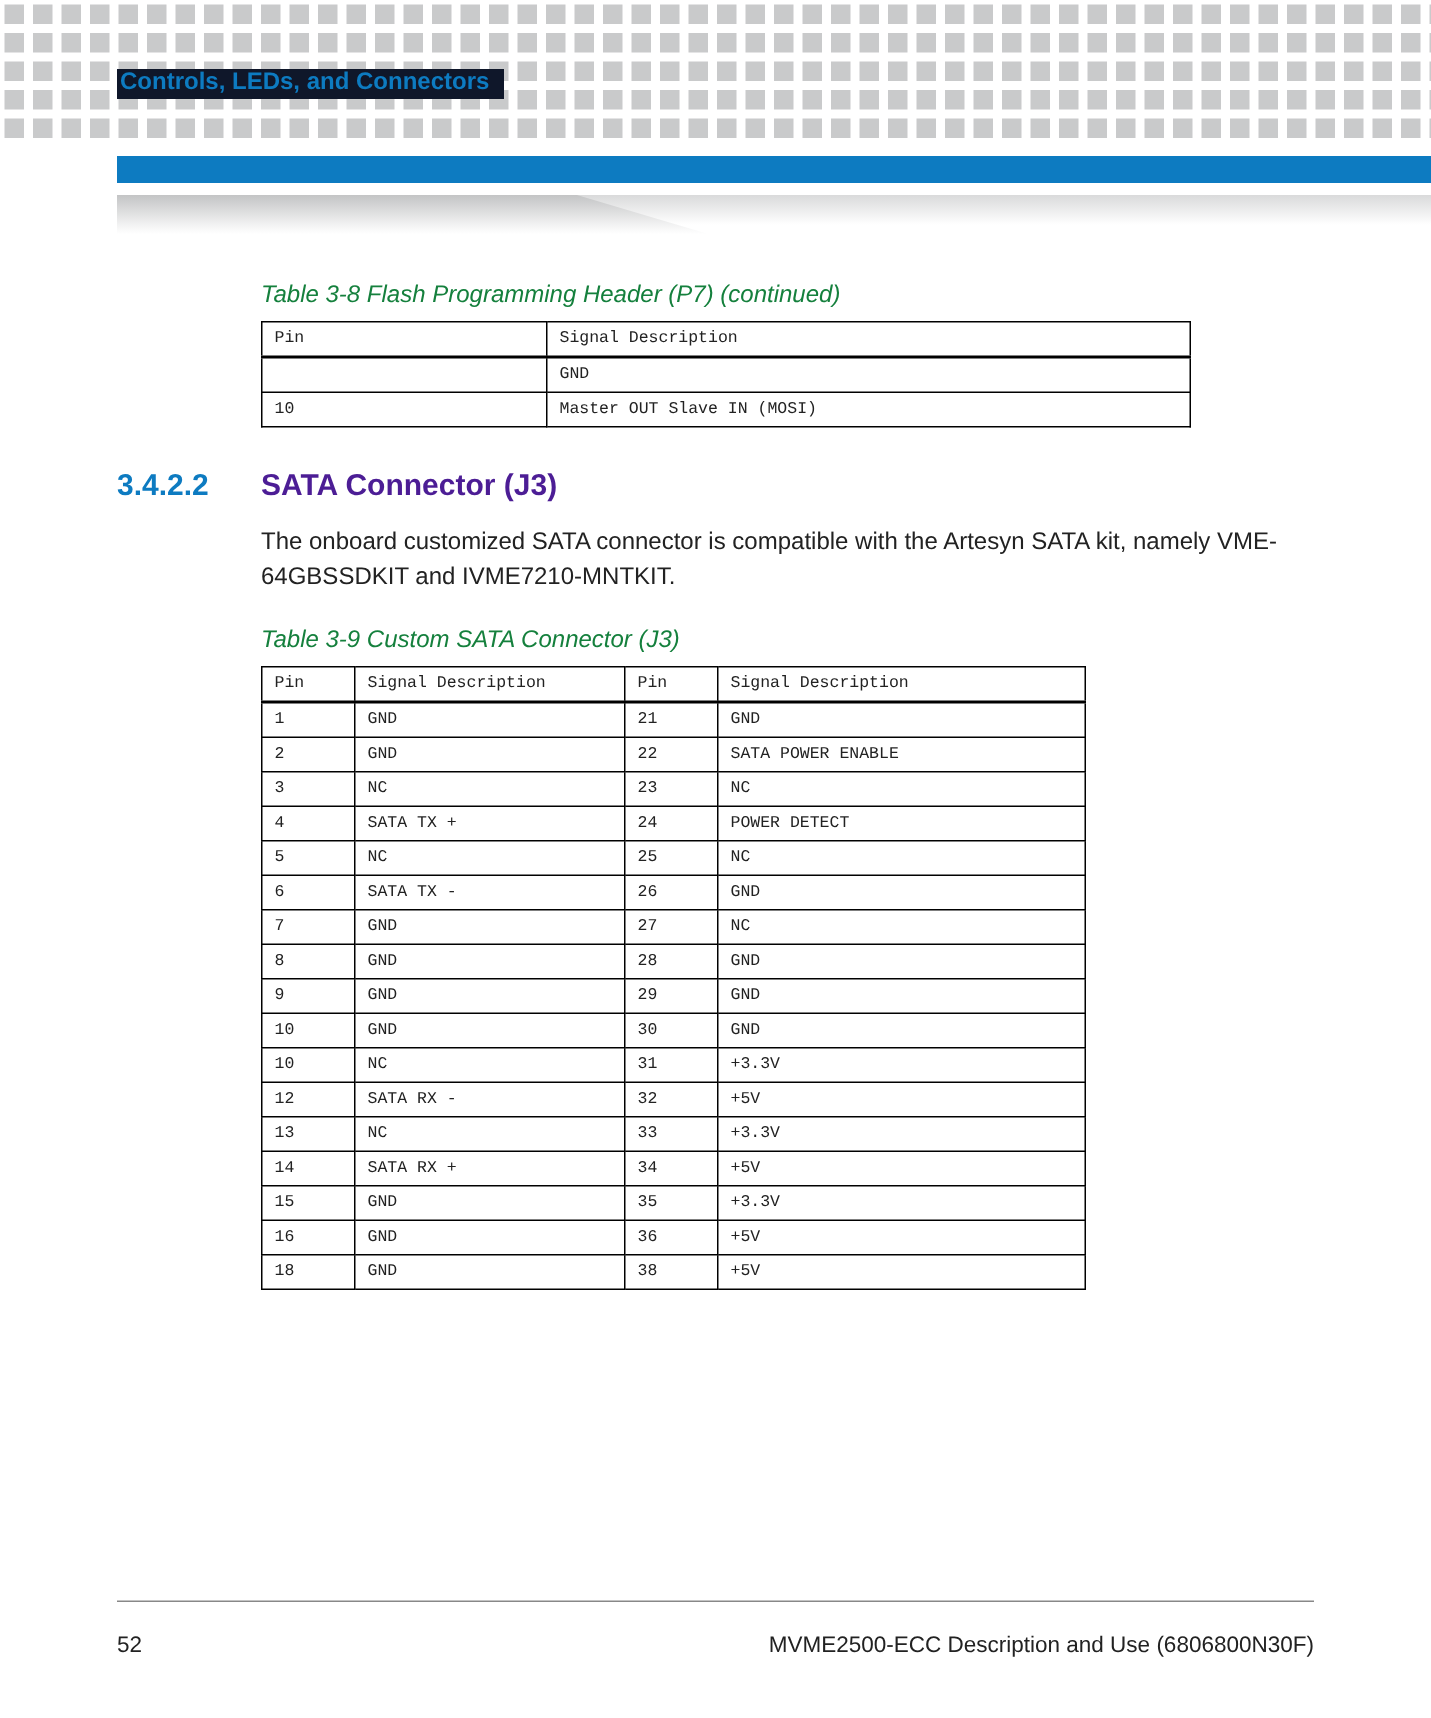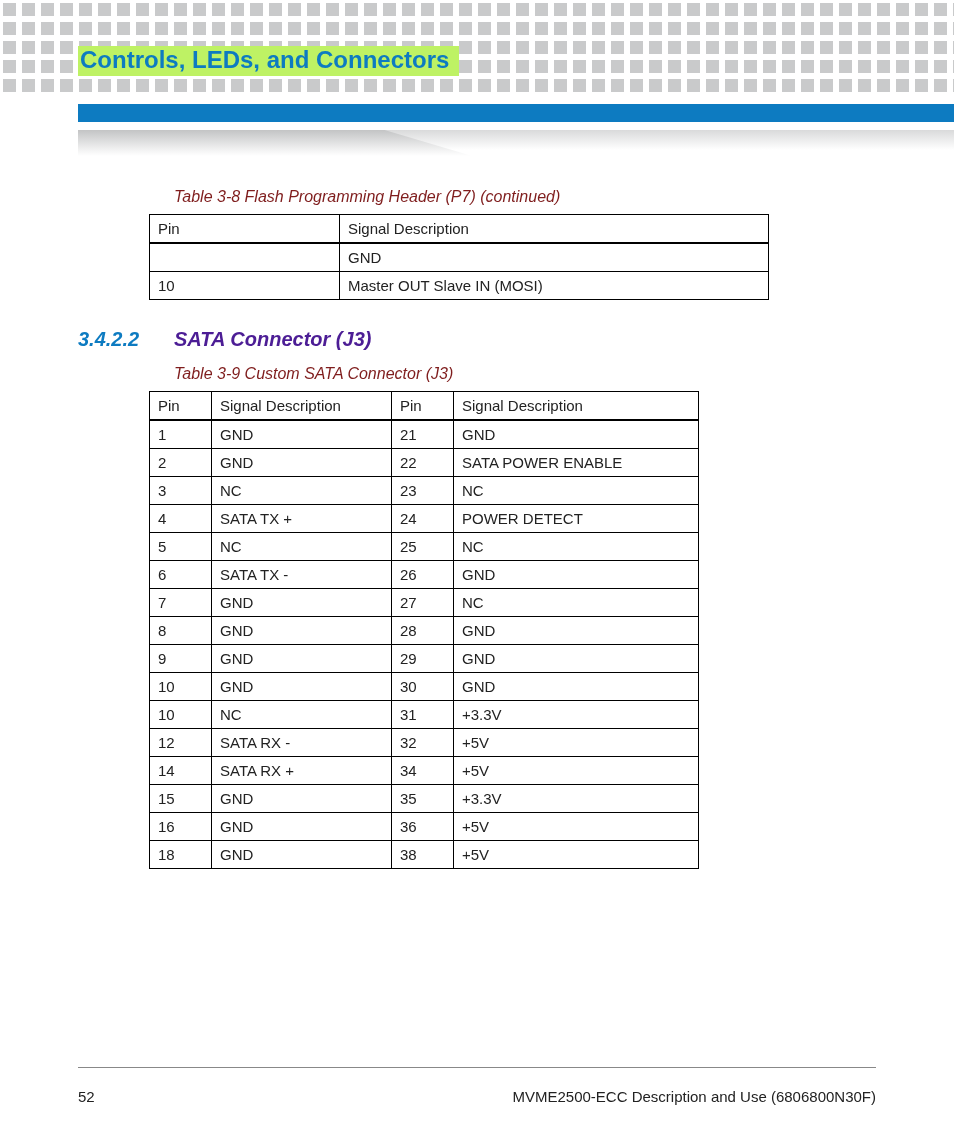--- a/index.html
+++ b/index.html
@@ -21,24 +21,24 @@
   .dot {
     display: inline-block;
     width: 13px; height: 13px;
     background: #c9cacb;
     margin: 3px 3px;
   }
   .chapter-title {
     position: absolute;
     top: 46px;
     left: 78px;
-    font-size: 24px;
+    font-size: 16px;
     font-weight: 700;
     color: #0d7bc1;
-    background: #bef264;
+    background: #0f172a;
     padding: 0 10px 2px 2px;
     z-index: 2;
   }
   .blue-bar {
     position: absolute;
     top: 104px; left: 78px; right: 0;
     height: 18px;
     background: #0d7bc1;
   }
   .gray-wedge {
@@ -56,29 +56,30 @@
     background: linear-gradient(to bottom, #c9cacb, #fff 90%);
     opacity: 0.7;
   }
   .content {
     position: absolute;
     top: 180px;
     left: 78px;
     right: 78px;
   }
   .table-title {
-    color: #7f1d1d;
+    color: #15803d;
     font-style: italic;
     font-size: 16px;
     margin: 8px 0 8px 96px;
   }
   table.pin {
     border-collapse: collapse;
-    margin-left: 71px;
-    font-size: 15px;
+    margin-left: 96px;
+    font-size: 11px;
+    font-family: Liberation Mono, monospace;
   }
   table.pin th, table.pin td {
     border: 1px solid #000;
     padding: 5px 8px;
     text-align: left;
     font-weight: 400;
     vertical-align: middle;
   }
   table.pin thead tr { border-bottom: 2.5px solid #000; }
   table.pin thead th { font-weight: 400; }
@@ -86,21 +87,20 @@
   .t1 col.c1 { width: 190px; }
   .t2 { width: 550px; }
   .t2 col.c1 { width: 62px; }
   .t2 col.c2 { width: 180px; }
   .t2 col.c3 { width: 62px; }
   .section-head {
     margin: 28px 0 14px 0;
     display: flex;
     gap: 28px;
     align-items: baseline;
-    font-style: italic;
   }
   .section-num {
     color: #0d7bc1;
     font-weight: 700;
     font-size: 20px;
     width: 68px;
   }
   .section-title {
     color: #4c1d95;
     font-weight: 700;
@@ -163,20 +163,21 @@
           <td>10</td>
           <td>Master OUT Slave IN (MOSI)</td>
         </tr>
       </tbody>
   </table>
 
   <div class="section-head">
     <div class="section-num">3.4.2.2</div>
     <div class="section-title">SATA Connector (J3)</div>
   </div>
+  <p class="body-text">The onboard customized SATA connector is compatible with the Artesyn SATA kit, namely VME-64GBSSDKIT and IVME7210-MNTKIT.</p>
 
   <div class="table-title">Table 3-9 Custom SATA Connector (J3)</div>
   <table class="pin t2">
     <colgroup>
         <col class="c1">
         <col class="c2">
         <col class="c3">
         <col>
       </colgroup>
     <thead>
@@ -254,20 +255,26 @@
           <td>31</td>
           <td>+3.3V</td>
         </tr>
         <tr>
           <td>12</td>
           <td>SATA RX -</td>
           <td>32</td>
           <td>+5V</td>
         </tr>
         <tr>
+          <td>13</td>
+          <td>NC</td>
+          <td>33</td>
+          <td>+3.3V</td>
+        </tr>
+        <tr>
           <td>14</td>
           <td>SATA RX +</td>
           <td>34</td>
           <td>+5V</td>
         </tr>
         <tr>
           <td>15</td>
           <td>GND</td>
           <td>35</td>
           <td>+3.3V</td>

